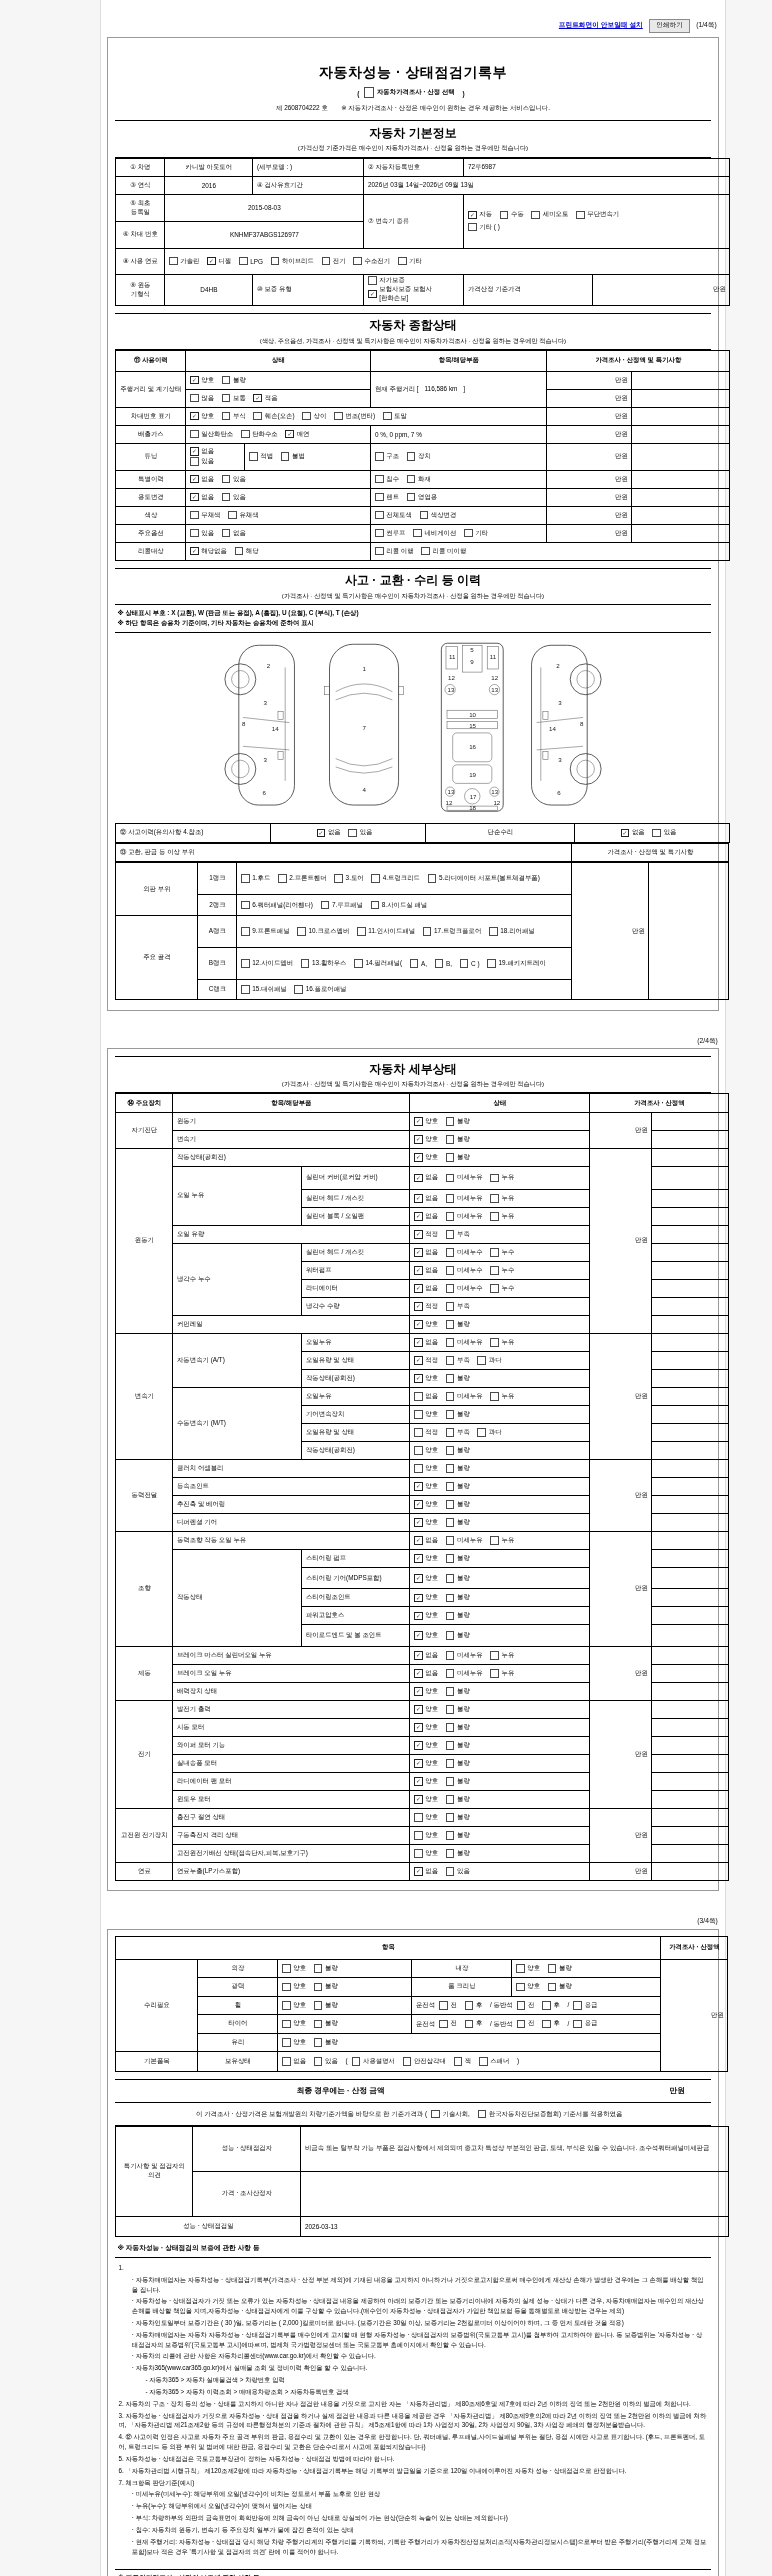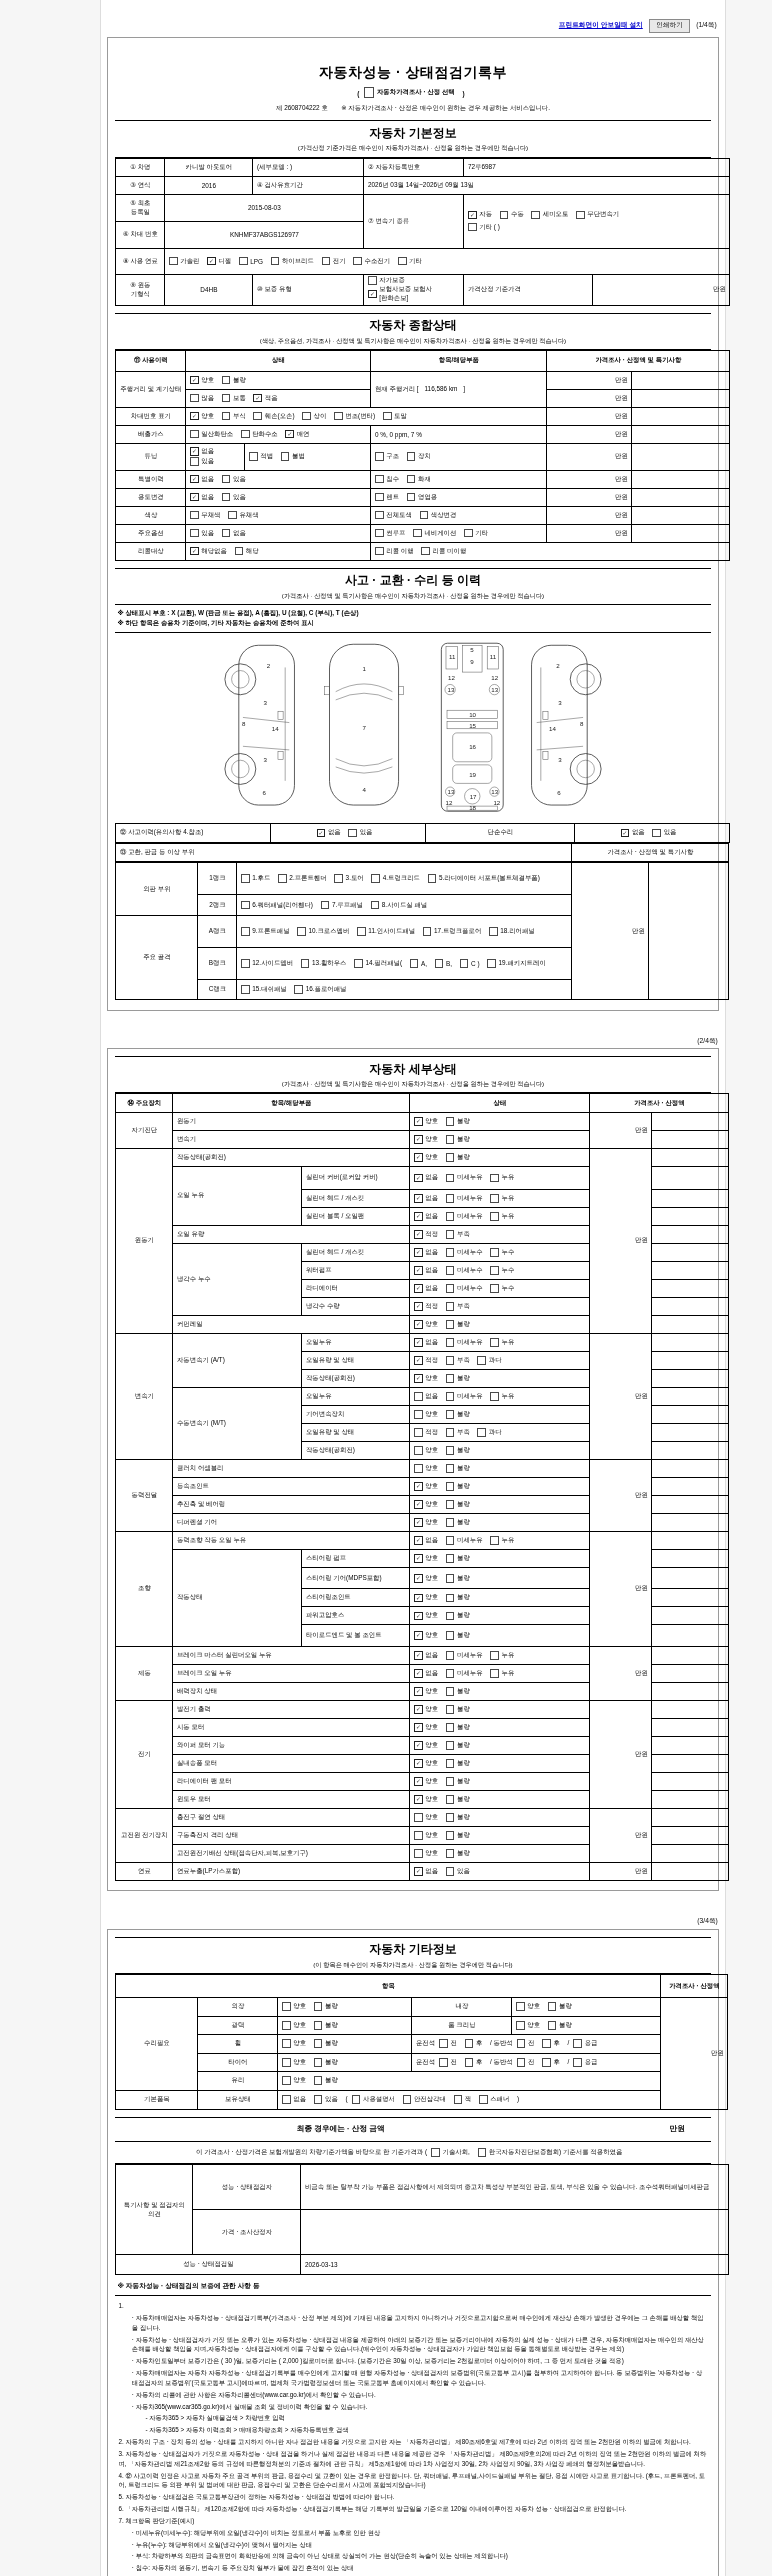--- a/index.html
+++ b/index.html
@@ -1165,24 +1165,20 @@
               </span></td>
             <td class="r">만원</td>
             <td></td>
           </tr>
     </tbody>
       </table>
   </div>
 
   <div class="pgno mt">(3/4쪽)</div>
   <div class="page">
-    <div class="sec" style="margin-top:1px">
-      <div class="sec-t">자동차 기타정보</div>
-      <div class="sec-n">(이 항목은 매수인이 자동차가격조사 · 산정을 원하는 경우에만 적습니다)</div>
-    </div>
     <table class="t">
       <colgroup>
           <col style="width:82px">
           <col style="width:80px">
           <col style="width:134px">
           <col style="width:100px">
           <col style="width:149px">
           <col style="width:67px">
         </colgroup>
       <tbody>

